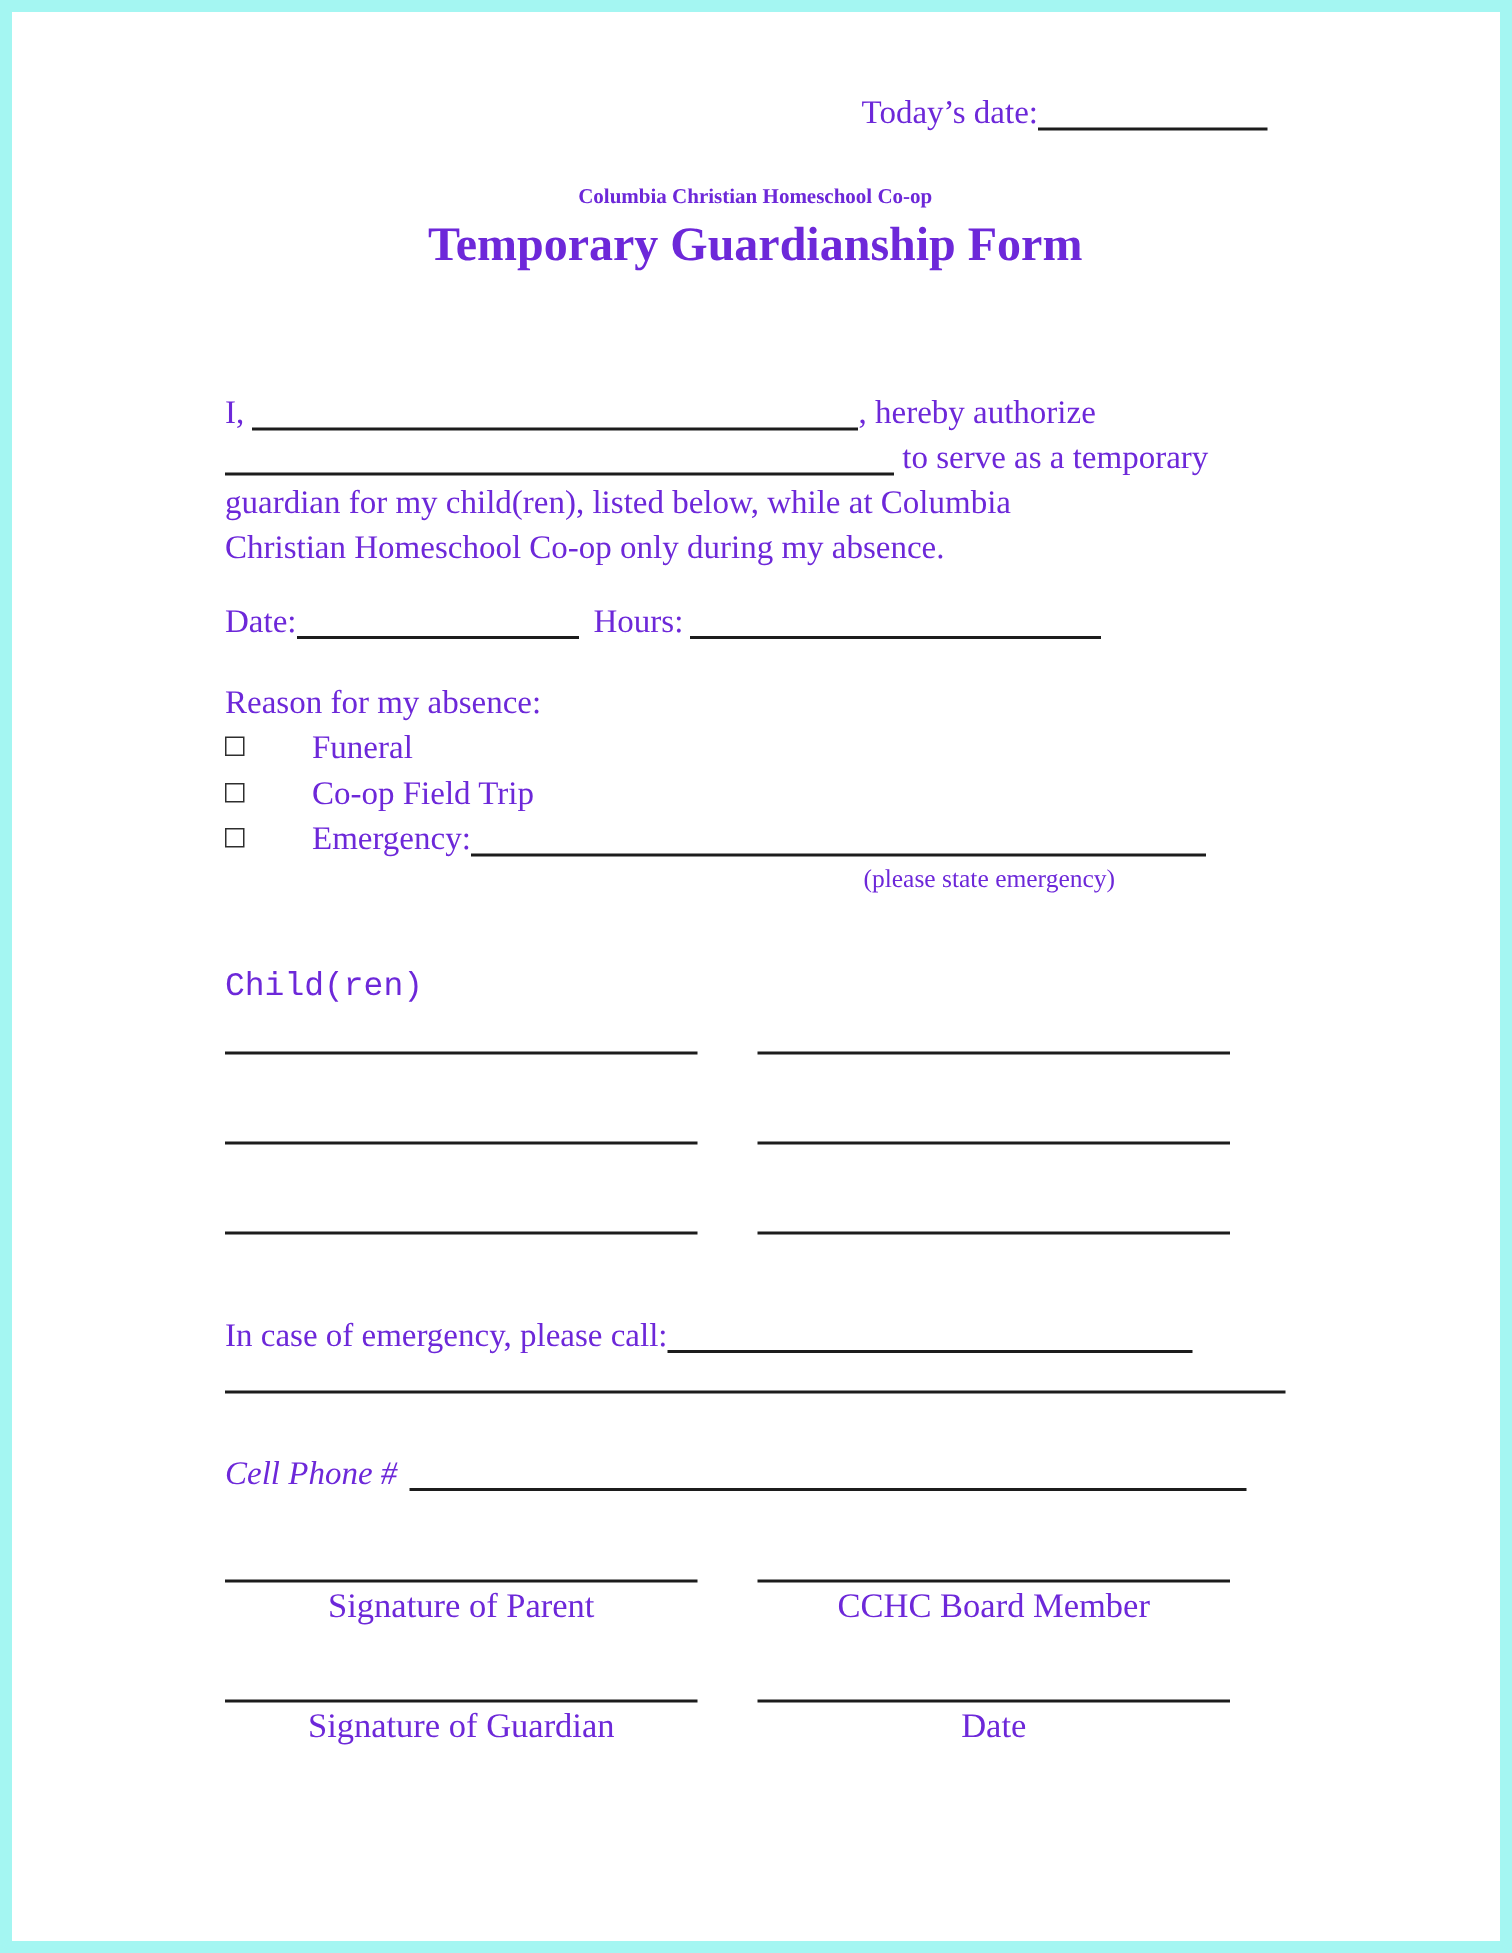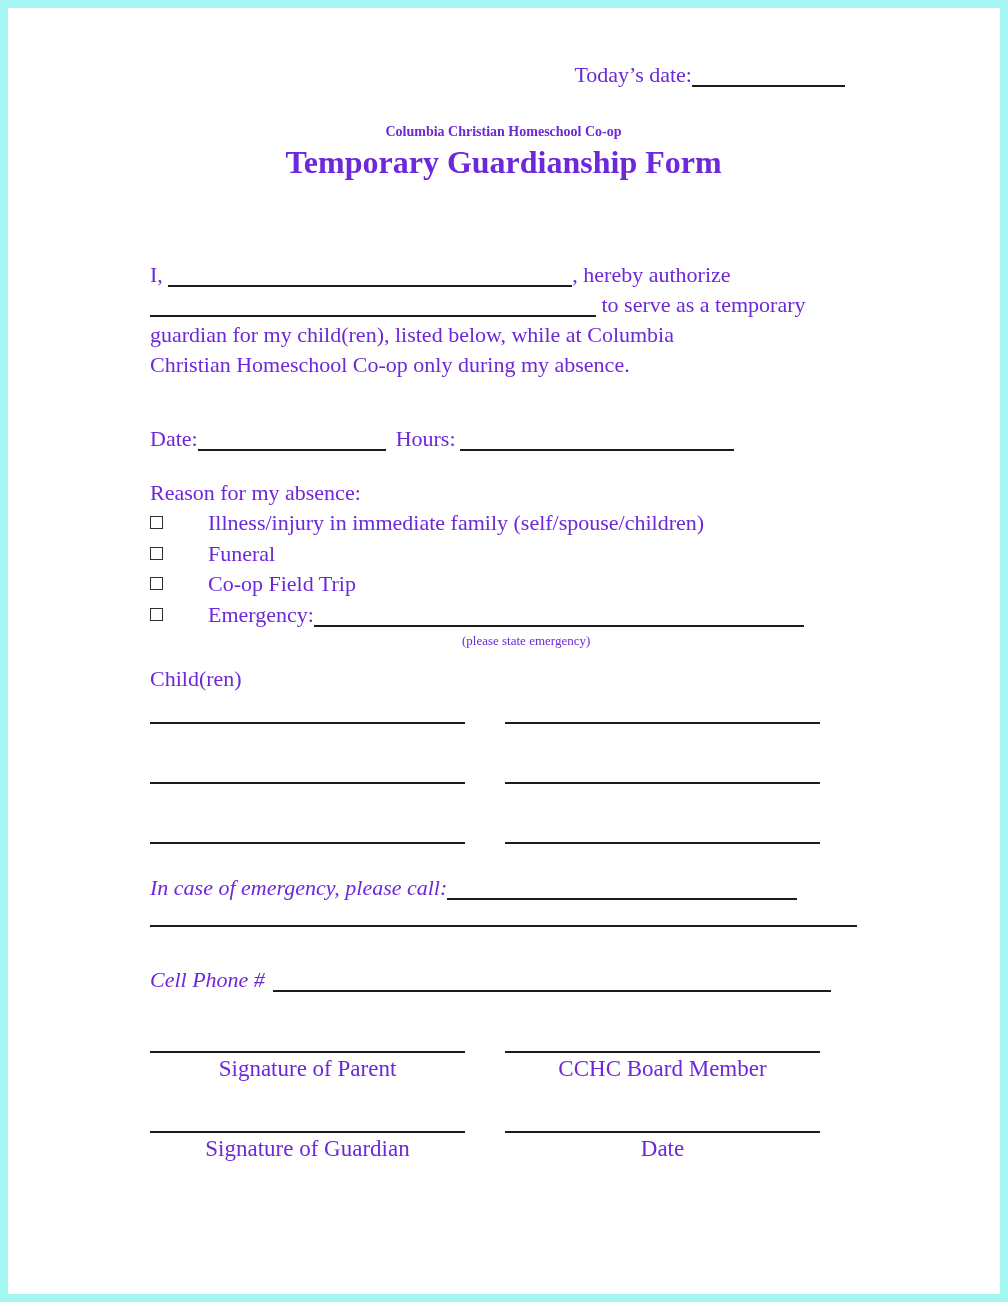--- a/index.html
+++ b/index.html
@@ -39,51 +39,52 @@
   .form-title {
     text-align: center;
     font-weight: bold;
     font-size: 32px;
     line-height: 32px;
   }
   .auth { margin-top: 82px; }
   .auth-line { white-space: nowrap; }
   .w-auth1 { width: 404px; }
   .w-auth2 { width: 446px; }
-  .date-row { margin-top: 44px; white-space: nowrap; }
+  .date-row { margin-top: 19px; white-space: nowrap; }
   .w-date { width: 188px; }
   .w-hours { width: 274px; margin-left: 4px; }
   .hours-label { margin-left: 10px; }
   .reason-heading { margin-top: 24px; }
   .option { line-height: 30.5px; white-space: nowrap; }
   .checkbox {
     display: inline-block;
     width: 11px;
     height: 11px;
     border: 1.5px solid #2e2e2e;
     margin-right: 45px;
     vertical-align: 1px;
     background: transparent;
   }
   .w-emerg { width: 490px; }
   .emergency-note {
-    font-size: 13px;
+    font-size: 17px;
     line-height: 22px;
     margin-left: 312px;
+    text-align: center;
   }
-  .children-heading { margin-top: 12px; }
+  .children-heading { margin-top: 46px; font-family: Liberation Mono, monospace; }
   .cols { display: flex; gap: 40px; }
   .col-line {
     width: 315px;
     height: 0;
     border-bottom: 2px solid #1c1c1c;
   }
   .child-row-1 { margin-top: 28px; }
   .child-row-2, .child-row-3 { margin-top: 58px; }
-  .emergency-call-row { margin-top: 29px; white-space: nowrap; font-style: italic; }
+  .emergency-call-row { margin-top: 52px; white-space: nowrap; }
   .w-call { width: 350px; }
   .full-line {
     margin-top: 22px;
     width: 707px;
     height: 0;
     border-bottom: 2px solid #1c1c1c;
   }
   .cell-row { margin-top: 38px; white-space: nowrap; font-style: italic; }
   .w-cell { width: 558px; margin-left: 8px; }
   .sig-row-1 { margin-top: 56px; }
@@ -116,23 +117,20 @@
       <div class="auth-line">guardian for my child(ren), listed below, while at Columbia</div>
       <div class="auth-line">Christian Homeschool Co-op only during my absence.</div>
     </div>
 
     <div class="date-row">
       <span>Date:</span><span class="blank w-date"></span><span class="hours-label">Hours:</span><span class="blank w-hours"></span>
     </div>
 
     <div class="reason-heading">Reason for my absence:</div>
 
-    <div class="option">
-      <span class="checkbox"></span><span>Illness/injury in immediate family (self/spouse/children)</span>
-    </div>
     <div class="option">
       <span class="checkbox"></span><span>Funeral</span>
     </div>
     <div class="option">
       <span class="checkbox"></span><span>Co-op Field Trip</span>
     </div>
     <div class="option">
       <span class="checkbox"></span><span>Emergency:</span><span class="blank w-emerg"></span>
     </div>
 

